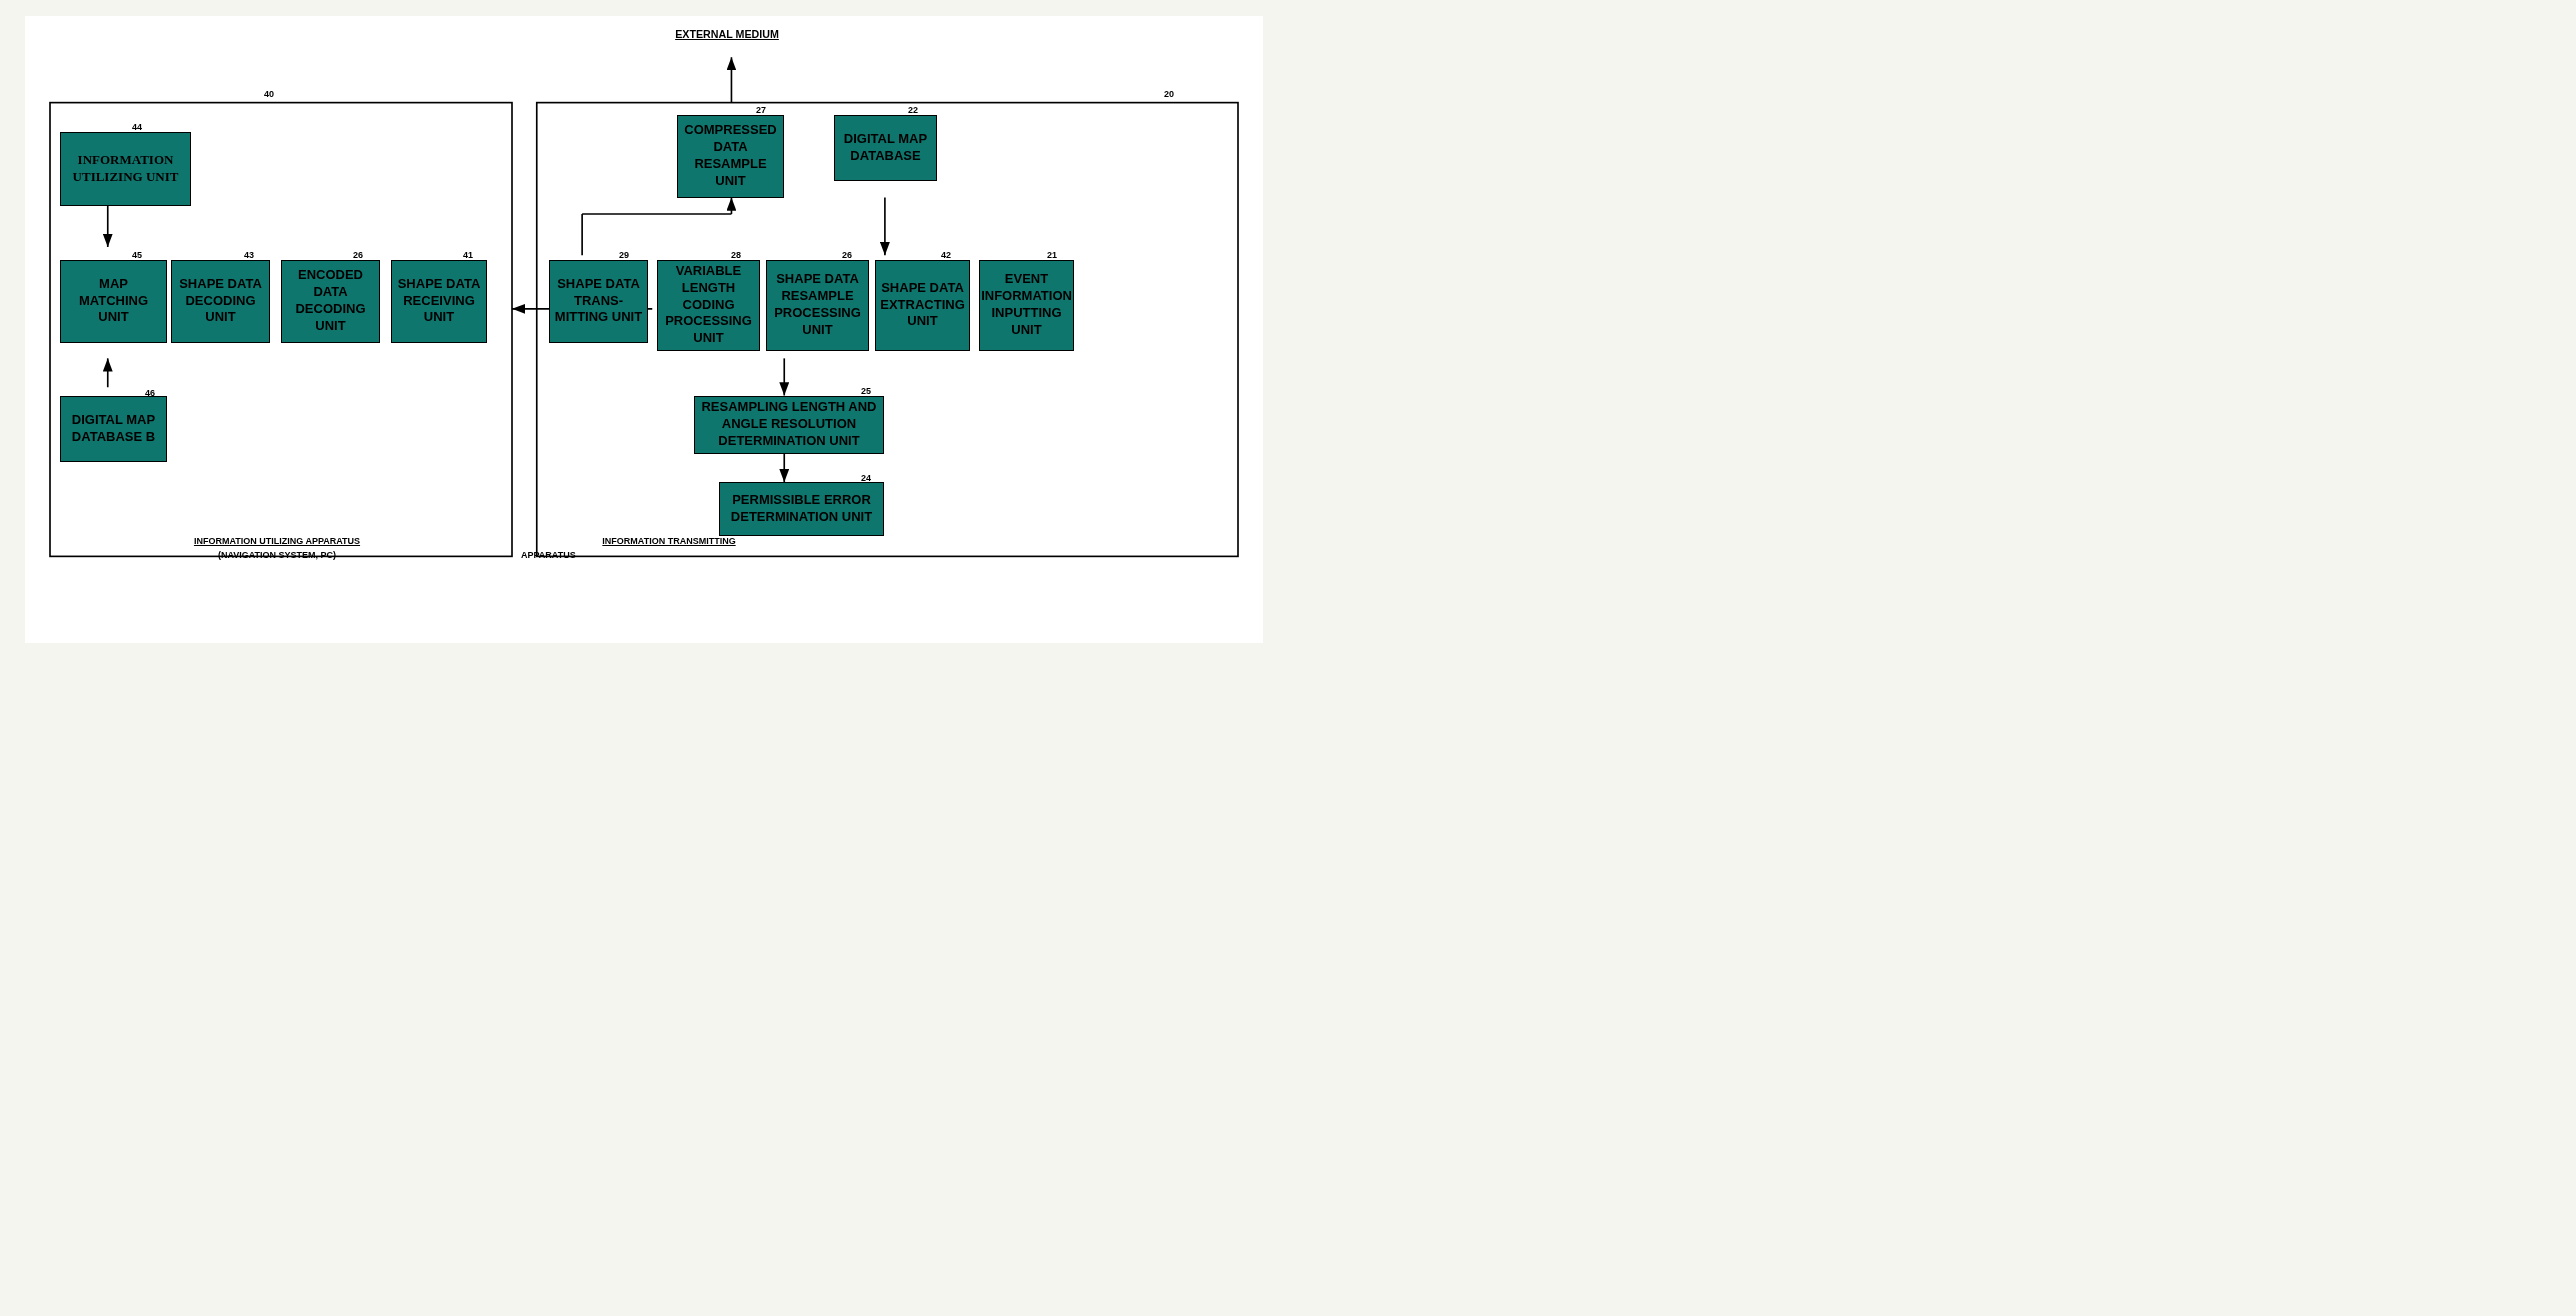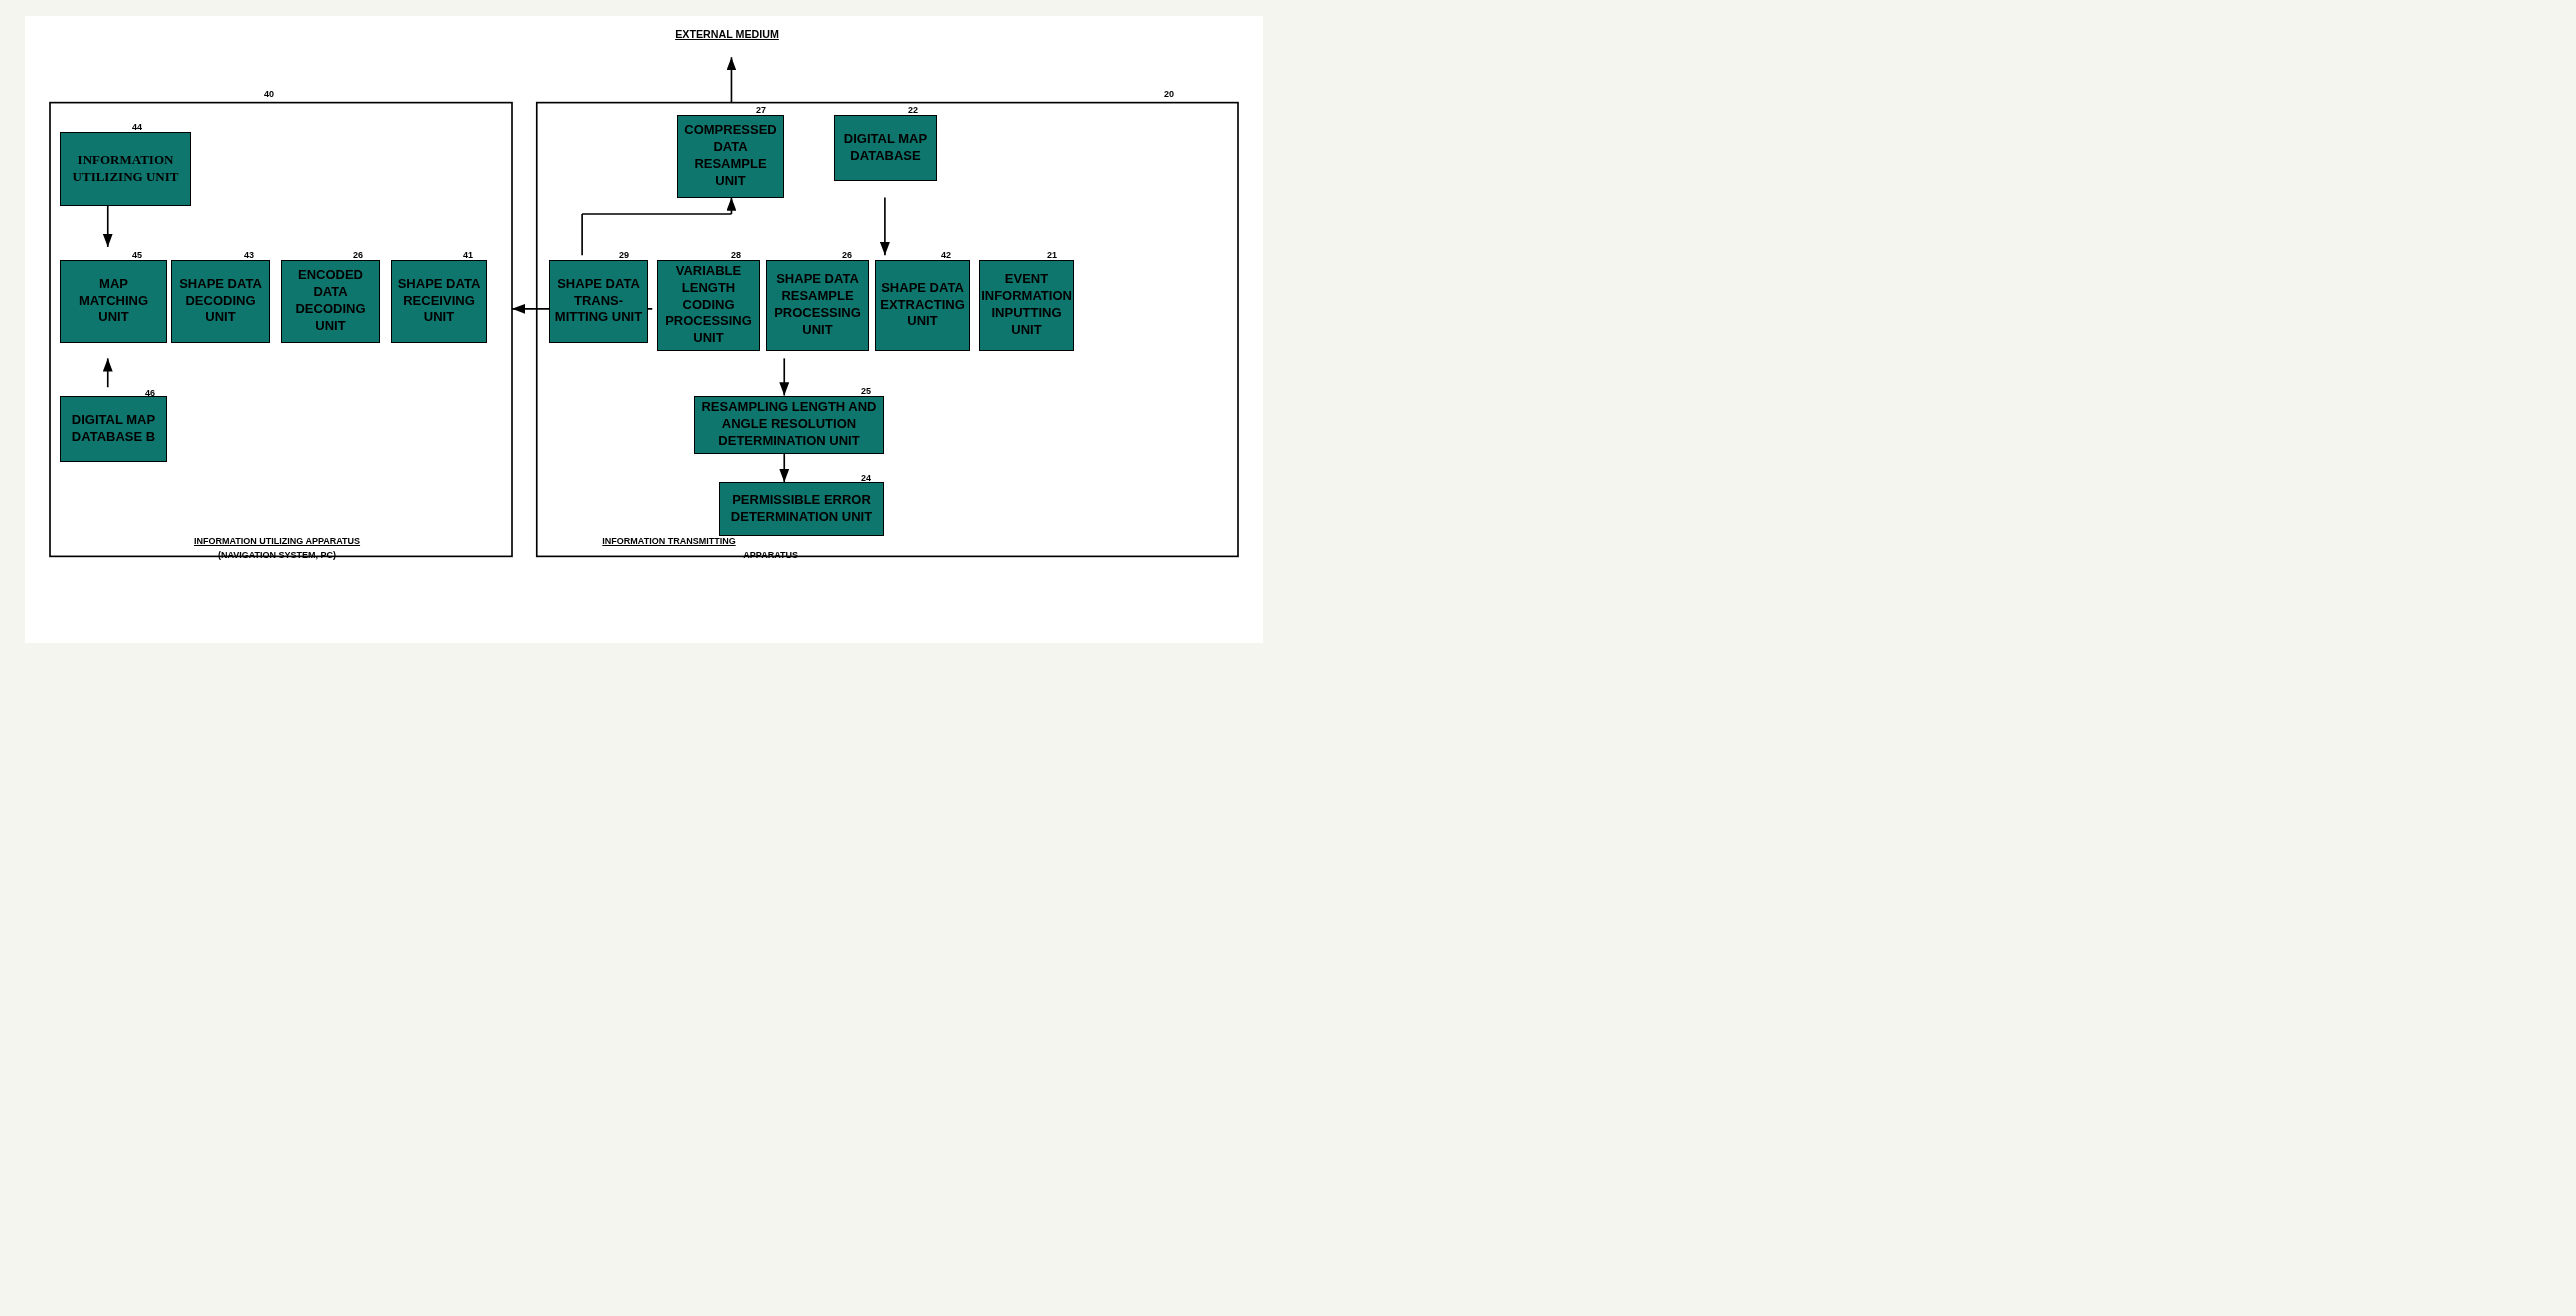--- a/index.html
+++ b/index.html
@@ -239,18 +239,18 @@
 
   <div class="block" style="left: 694px; top: 466px; width: 165px; height: 54px;">
     <span>PERMISSIBLE ERROR
 DETERMINATION UNIT</span>
   </div>
   <div class="label-ref" style="top: 457px; left: 836px;">24</div>
 
   <div class="group-label" style="bottom: 97px; left: 520px; width: 248px; text-align: center;">
     <span class="group-label-underline">INFORMATION TRANSMITTING</span>
   </div>
-  <div class="group-label" style="bottom: 83px; left: 525px; width: 248px; text-align: right; margin-top: 24px;">
+  <div class="group-label" style="bottom: 83px; left: 496px; width: 248px; text-align: left; margin-top: 24px;">
     <span>APPARATUS</span>
   </div>
 
 </div>
 
 
 </body></html>

